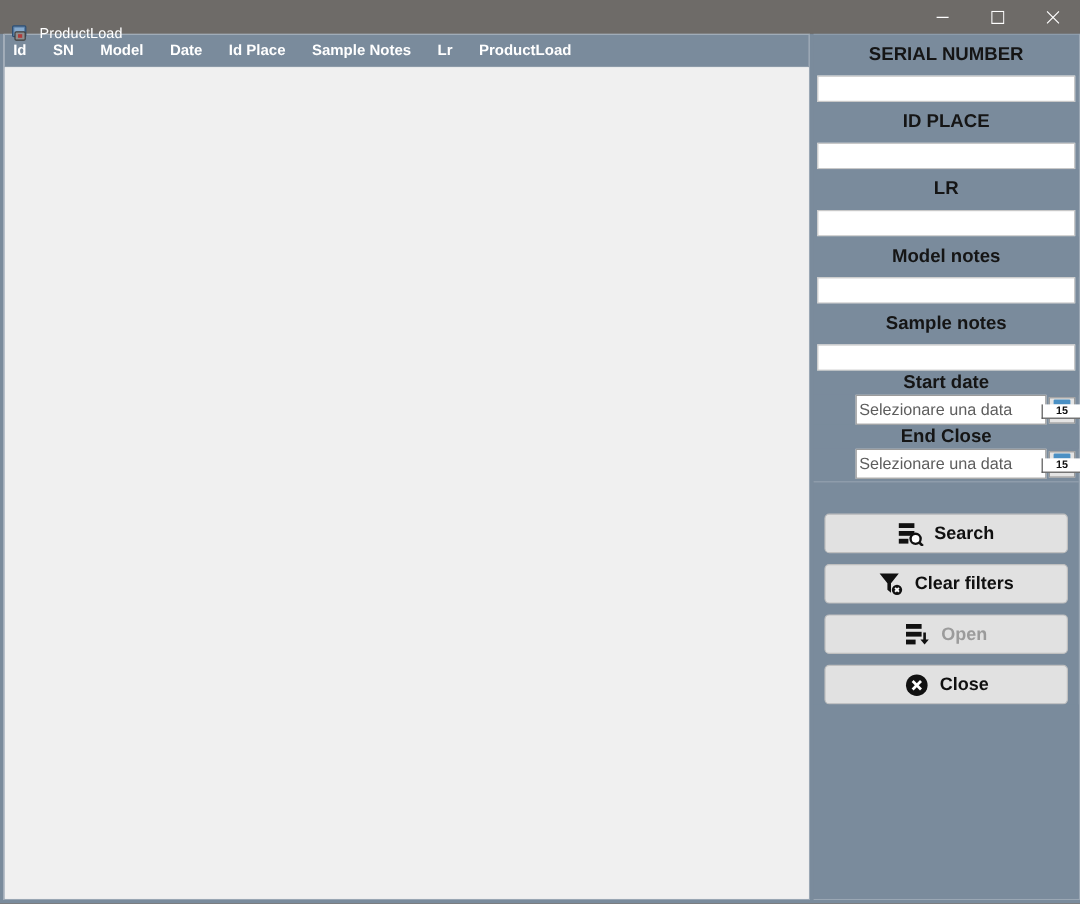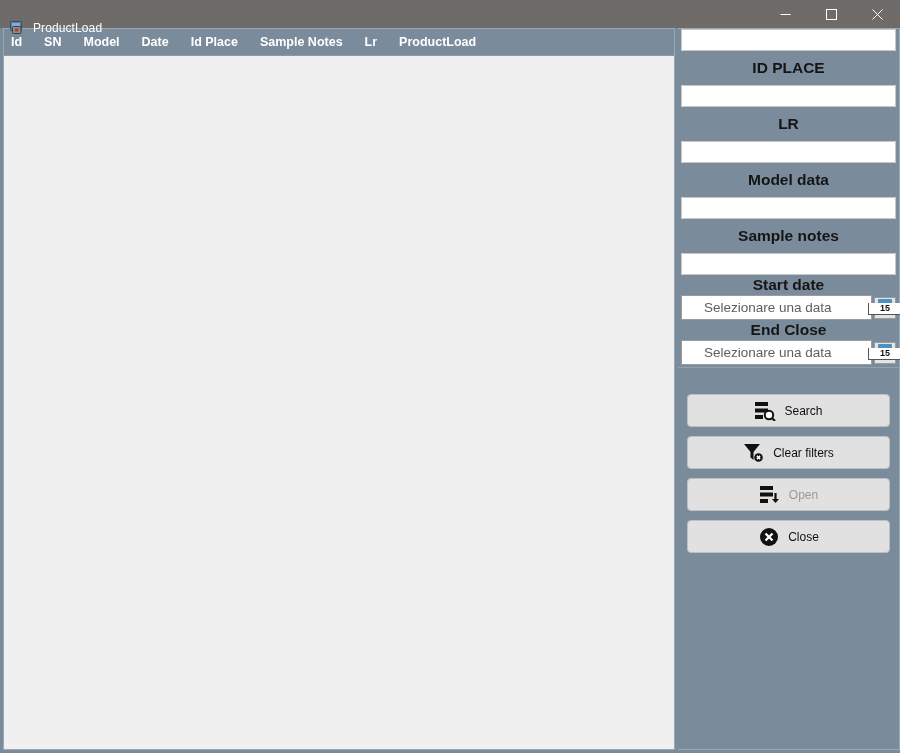--- a/index.html
+++ b/index.html
@@ -66,22 +66,22 @@
     border: 1px solid #c8c8c8;
   }
 
   
   .date-row {
     display: flex; align-items: center; margin: 0 3px 0 3px;
     height: 25px; gap: 2px;
   }
   .date-field {
     flex: 1; height: 25px; background: #ffffff; border: 1px solid #9b9b9b;
-    display: flex; align-items: center; padding-left: 22px;
-    color: #5d5d5d; font-size: 13.5px; overflow: hidden; white-space: nowrap;
+    display: flex; align-items: center; padding-left: 2px;
+    color: #5d5d5d; font-size: 13.5px; overflow: hidden; white-space: nowrap; margin-left: 32px;
   }
   .cal-btn {
     width: 22px; height: 22px; background: #e4e4e4; border: 1px solid #9b9b9b;
     display: flex; flex-direction: column; align-items: center;
     justify-content: flex-start; padding-top: 1px; position: relative;
     flex: 0 0 22px;
   }
   .cal-top {
     width: 14px; height: 4px; background: #4a90c4; border-radius: 1px 1px 0 0;
   }
@@ -93,21 +93,21 @@
 
   .divider { height: 1px; background: #93a1ae; margin: 2px 0 0 0; }
   .spacer { height: 26px; }
 
   
   .buttons { display: flex; flex-direction: column; gap: 9px; padding: 0 9px; }
   .btn {
     height: 33px; background: #e1e1e1; border: 1px solid #bfbfbf;
     border-radius: 4px; display: flex; align-items: center;
     justify-content: center; gap: 8px;
-    color: #101010; font-size: 12px; font-weight: normal;
+    color: #101010; font-size: 15px; font-weight: bold;
   }
   .btn.disabled { color: #9b9b9b; }
   .btn .ico { display: flex; align-items: center; flex: 0 0 auto; }
   .btn svg { display: block; }
   .panel-fill { flex: 1; background: #7a8b9c; }
 </style>
 </head>
 <body>
 
 <div class="window">
@@ -156,29 +156,30 @@
         <span class="grid-col">Sample Notes</span>
         <span class="grid-col">Lr</span>
         <span class="grid-col">ProductLoad</span>
       </div>
       <div class="grid-body"></div>
     </div>
 
     <div class="panel">
       <div class="filters">
 
+        <div class="f-label">SERIAL NUMBER</div>
         <div class="f-input"></div>
 
         <div class="f-label">ID PLACE</div>
         <div class="f-input"></div>
 
         <div class="f-label">LR</div>
         <div class="f-input"></div>
 
-        <div class="f-label">Model data</div>
+        <div class="f-label">Model notes</div>
         <div class="f-input"></div>
 
         <div class="f-label">Sample notes</div>
         <div class="f-input"></div>
 
         <div class="f-label wide">Start date</div>
         <div class="date-row">
           <div class="date-field">Selezionare una data</div>
           <div class="cal-btn">
             <span class="cal-top"></span>

